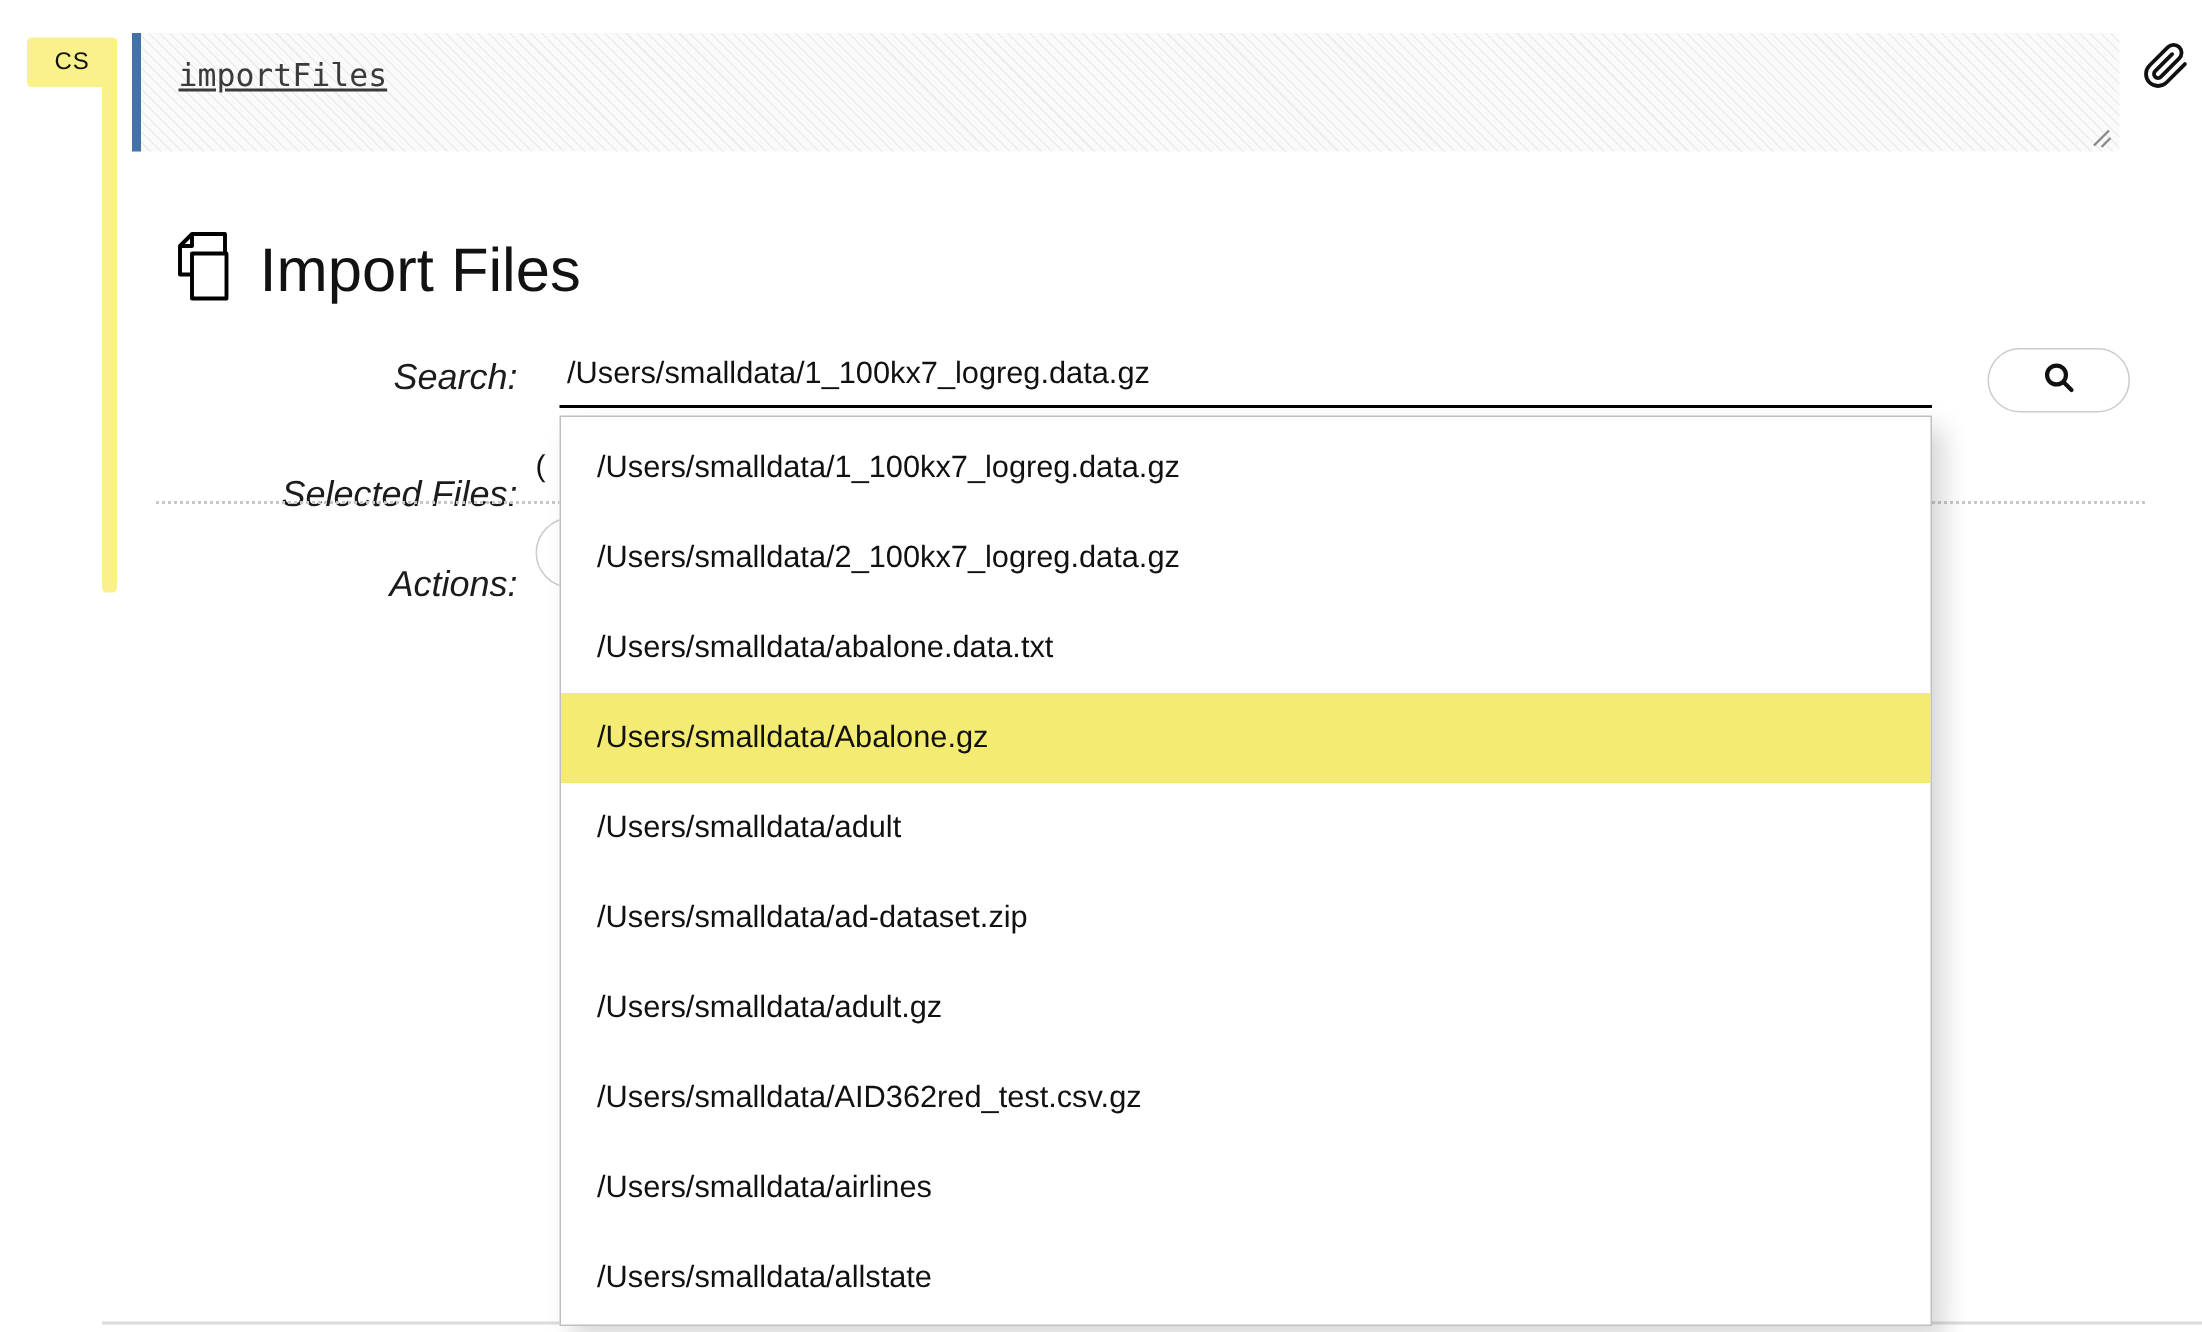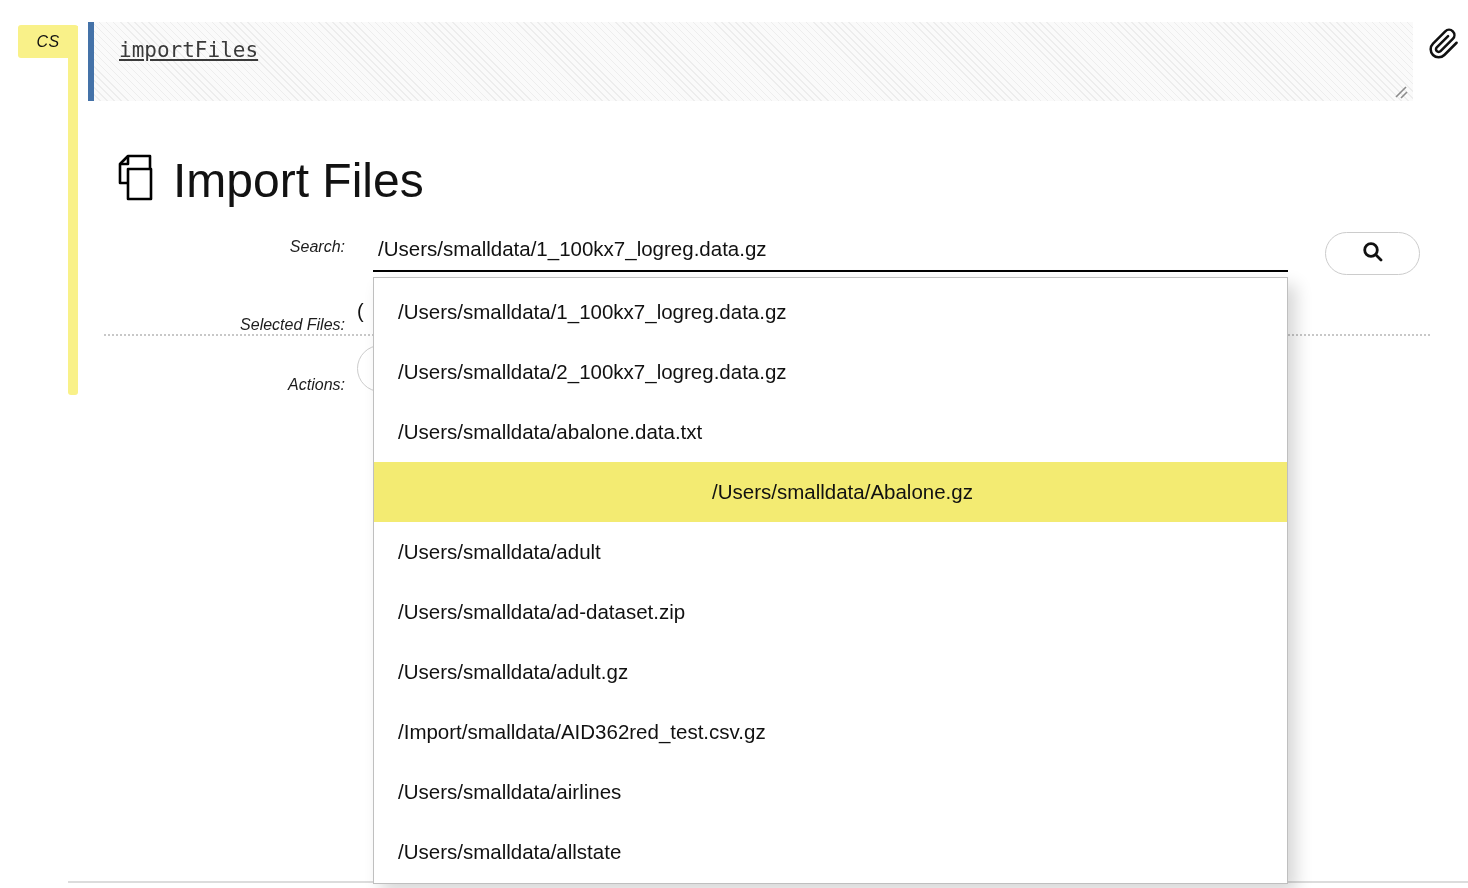--- a/index.html
+++ b/index.html
@@ -21,47 +21,47 @@
   .yellow-bar {
     position:absolute; left:68px; top:26px; width:10px; height:369px;
     background:var(--accent-yellow);
     border-radius:0 0 3px 3px;
   }
   .cs-badge {
     position:absolute; left:18px; top:25px; width:60px; height:33px;
     background:var(--accent-yellow);
     border-radius:3px 3px 0 3px;
     display:flex; align-items:center; justify-content:center;
-    font-size:16px; color:#111; letter-spacing:0.5px;font-style:italic;
+    font-size:16px; color:#111; letter-spacing:0.5px;
   }
 
   
   .code-area {
     position:absolute; left:88px; top:22px; width:1325px; height:79px;
     border-left:6px solid var(--cell-blue);
     background:repeating-linear-gradient(45deg, #fafafa 0px, #fafafa 4px, #ededed 4px, #ededed 5px);
     padding:16px 0 0 25px;
     font-family:"DejaVu Sans Mono","Liberation Mono",monospace;
     font-size:21px; color:#3a3a3a;text-decoration:underline;
   }
   .resize-grip { position:absolute; right:4px; bottom:4px; width:16px; height:16px; }
 
   .paperclip { position:absolute; left:1428px; top:26px; width:32px; height:36px; }
 
   
   .title-row {
     position:absolute; left:111px; top:152px;
     display:flex; align-items:center; gap:14px;
   }
-  .title-text { font-size:48px; color:#121212; }
+  .title-text { font-size:41px; color:#121212; }
 
   
   .form-label {
     position:absolute; left:0; width:345px; text-align:right;
-    font-style:italic; font-size:16px; color:#1c1c1c;
+    font-style:italic; font-size:24px; color:#1c1c1c;
   }
   .lbl-search { top:238px; }
   .lbl-selected { top:316px; }
   .lbl-actions { top:376px; }
 
   .search-input {
     position:absolute; left:373px; top:230px; width:915px; height:42px;
     border:none; outline:none; border-bottom:2px solid #000;
     background:transparent; padding:0 0 2px 5px;
     font-family:"Liberation Sans",sans-serif; font-size:20.5px; color:#111;
@@ -88,21 +88,21 @@
   .dropdown {
     position:absolute; left:373px; top:277px; width:915px; height:607px;
     background:#fff; border:1px solid #bfbfbf;
     box-shadow:8px 8px 16px rgba(0,0,0,0.16);
     z-index:10; padding-top:4px; overflow:hidden;
   }
   .dd-item {
     height:60px; line-height:60px; padding-left:24px;
     font-size:20.5px; color:#111; white-space:nowrap; cursor:pointer;
   }
-  .dd-item.hl { background:var(--highlight-yellow);text-align:center; }
+  .dd-item.hl { background:var(--highlight-yellow); }
 
   .bottom-line {
     position:absolute; left:68px; top:881px; width:1400px; height:0;
     border-top:2px solid #dcdcdc;
   }
 </style>
 </head>
 <body>
 
 <div class="yellow-bar"></div>
@@ -155,18 +155,18 @@
 <div class="actions-pill"></div>
 
 <div class="dropdown">
   <div class="dd-item">/Users/smalldata/1_100kx7_logreg.data.gz</div>
   <div class="dd-item">/Users/smalldata/2_100kx7_logreg.data.gz</div>
   <div class="dd-item">/Users/smalldata/abalone.data.txt</div>
   <div class="dd-item hl">/Users/smalldata/Abalone.gz</div>
   <div class="dd-item">/Users/smalldata/adult</div>
   <div class="dd-item">/Users/smalldata/ad-dataset.zip</div>
   <div class="dd-item">/Users/smalldata/adult.gz</div>
-  <div class="dd-item">/Import/smalldata/AID362red_test.csv.gz</div>
+  <div class="dd-item">/Users/smalldata/AID362red_test.csv.gz</div>
   <div class="dd-item">/Users/smalldata/airlines</div>
   <div class="dd-item">/Users/smalldata/allstate</div>
 </div>
 
 <div class="bottom-line"></div>
 
 </body></html>

